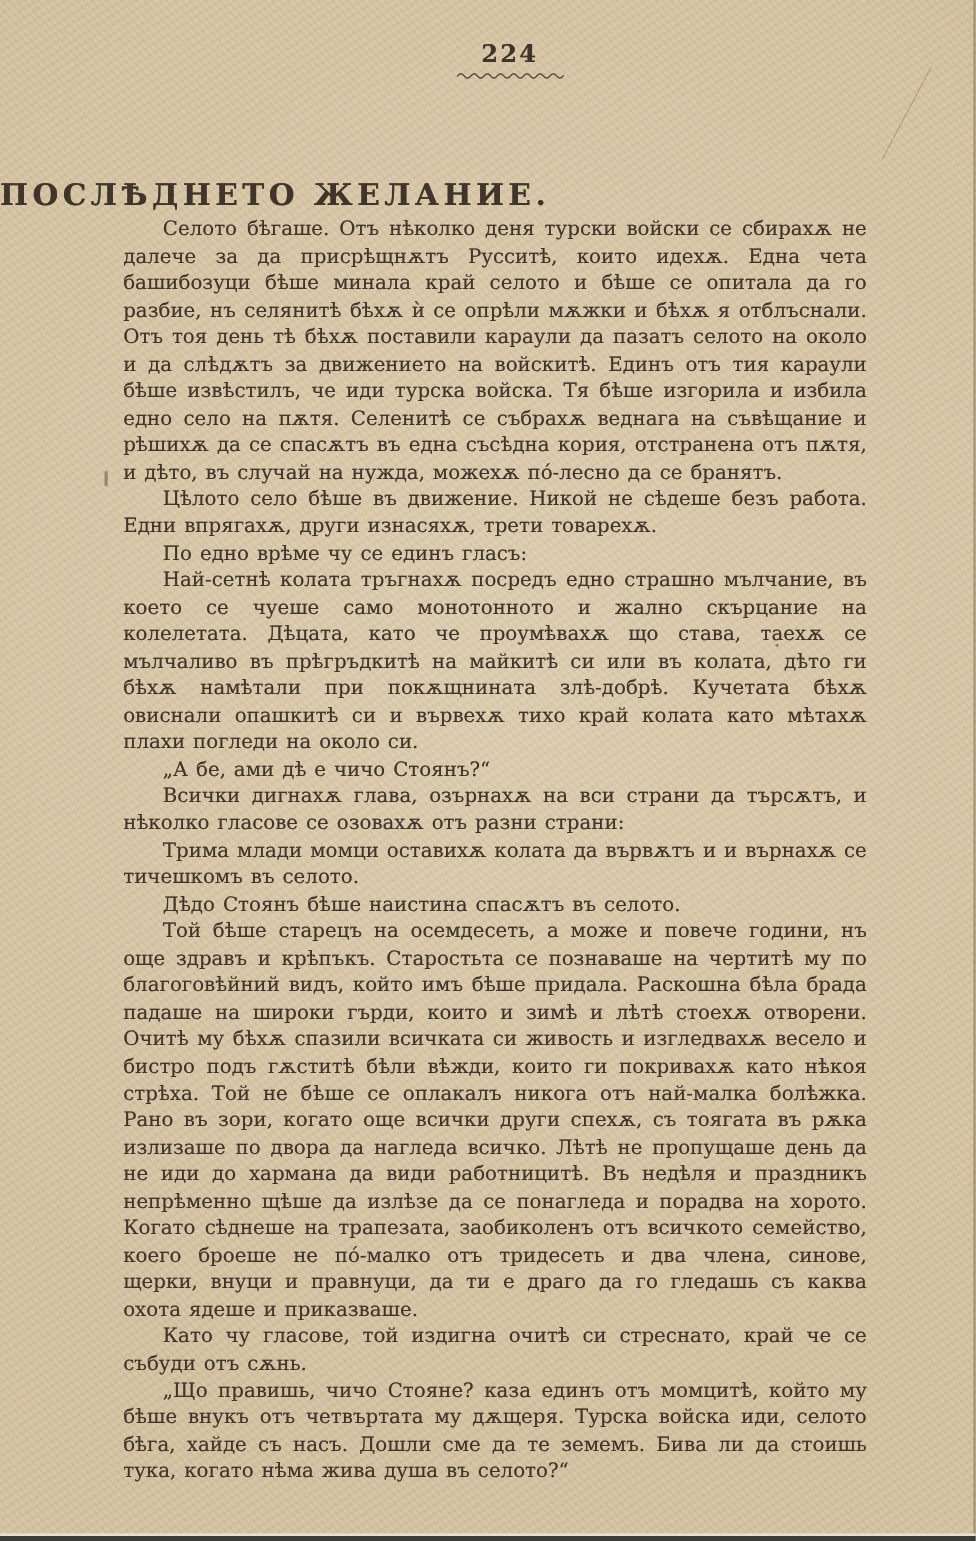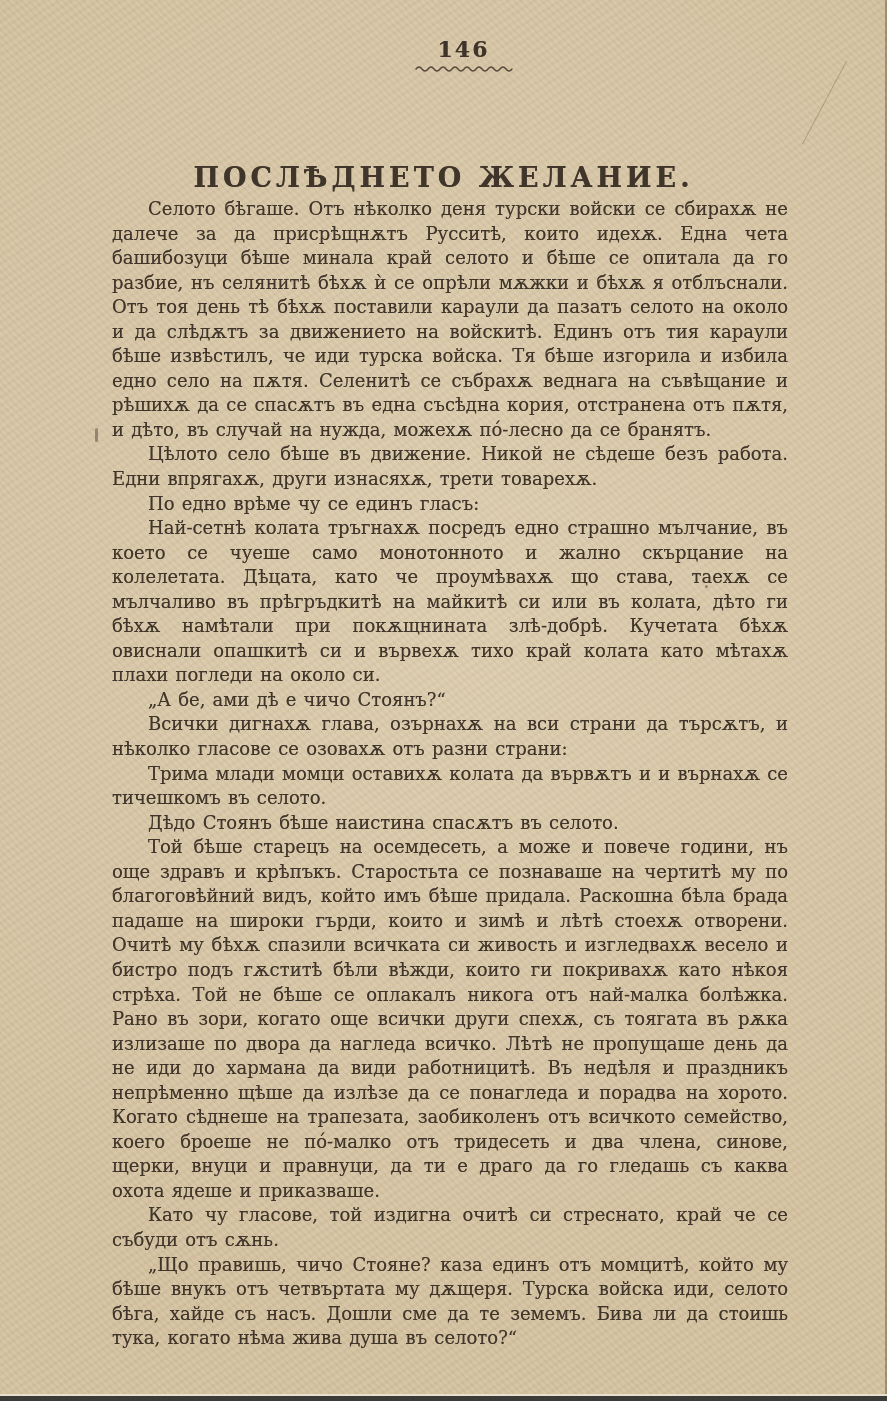--- a/index.html
+++ b/index.html
@@ -35,40 +35,40 @@
 
   .header{position:absolute;top:36px;left:0;width:100%;text-align:center;}
   .pagenum{
     display:inline-block;font-size:22px;font-weight:bold;letter-spacing:2px;
     transform:translateX(20px);
     text-shadow:0 0 .5px rgba(64,53,42,.65);
   }
   .squiggle{display:block;margin:2px auto 0;transform:translateX(20px);color:var(--ink);opacity:.85;}
 
   .title{
-    position:absolute;top:144px;left:0;width:100%;text-align:center;
+    position:absolute;top:144px;left:0;width:100%;
     font-size:27px;font-weight:bold;letter-spacing:4px;
     text-shadow:0 0 .6px rgba(64,53,42,.7);
   }
 
   .body-col{
     position:absolute;top:197px;left:112px;width:676px;
     font-size:18px;line-height:24.55px;text-align:justify;
     text-shadow:0 0 .5px rgba(64,53,42,.55);
     word-spacing:1.5px;
   }
   .body-col p.para{margin:0;text-indent:36px;}
 </style>
 </head>
 <body>
 
 <div class="scan">
 
   <div class="header">
-    <span class="pagenum">146</span>
+    <span class="pagenum">224</span>
     <svg class="squiggle" width="100" height="9" viewBox="0 0 100 9" aria-hidden="true">
       <path d="M2 5 Q 5 1, 8 5 T 14 5 T 20 5 T 26 5 T 32 5 T 38 5 T 44 5 T 50 5 T 56 5 T 62 5 T 68 5 T 74 5 T 80 5 T 86 5 T 92 5 T 98 5" fill="none" stroke="currentColor" stroke-width="1.4" stroke-linecap="round"></path>
     </svg>
   </div>
 
   <h1 class="title">ПОСЛѢДНЕТО ЖЕЛАНИЕ.</h1>
 
   <div class="body-col">
       <p class="para">Селото бѣгаше. Отъ нѣколко деня турски войски се сбирахѫ не далече за да присрѣщнѫтъ Русситѣ, които идехѫ. Една чета башибозуци бѣше минала край селото и бѣше се опитала да го разбие, нъ селянитѣ бѣхѫ ѝ се опрѣли мѫжки и бѣхѫ я отблъснали. Отъ тоя день тѣ бѣхѫ поставили караули да пазатъ селото на около и да слѣдѫтъ за движението на войскитѣ. Единъ отъ тия караули бѣше извѣстилъ, че иди турска войска. Тя бѣше изгорила и избила едно село на пѫтя. Селенитѣ се събрахѫ веднага на съвѣщание и рѣшихѫ да се спасѫтъ въ една съсѣдна кория, отстранена отъ пѫтя, и дѣто, въ случай на нужда, можехѫ пó-лесно да се бранятъ.</p>
       <p class="para">Цѣлото село бѣше въ движение. Никой не сѣдеше безъ работа. Едни впрягахѫ, други изнасяхѫ, трети товарехѫ.</p>

